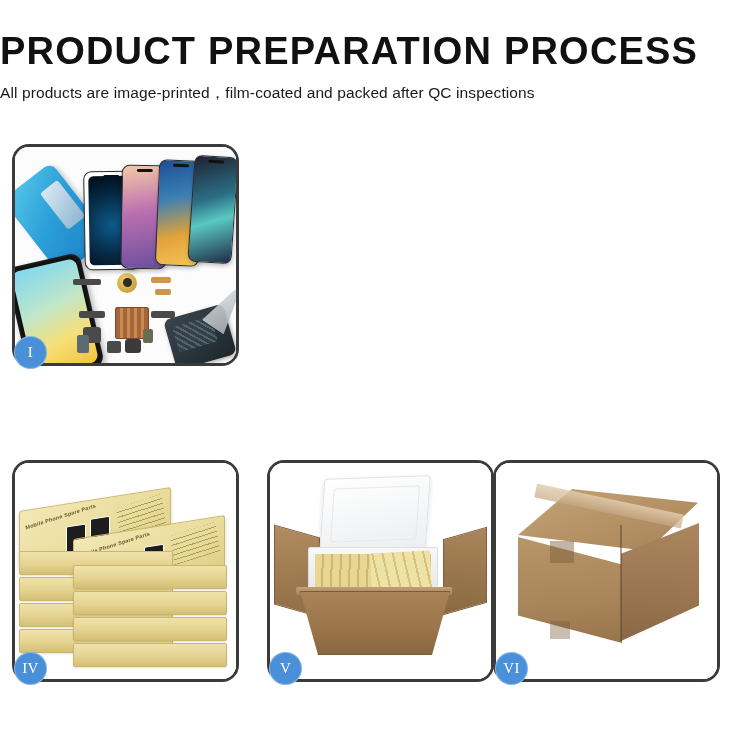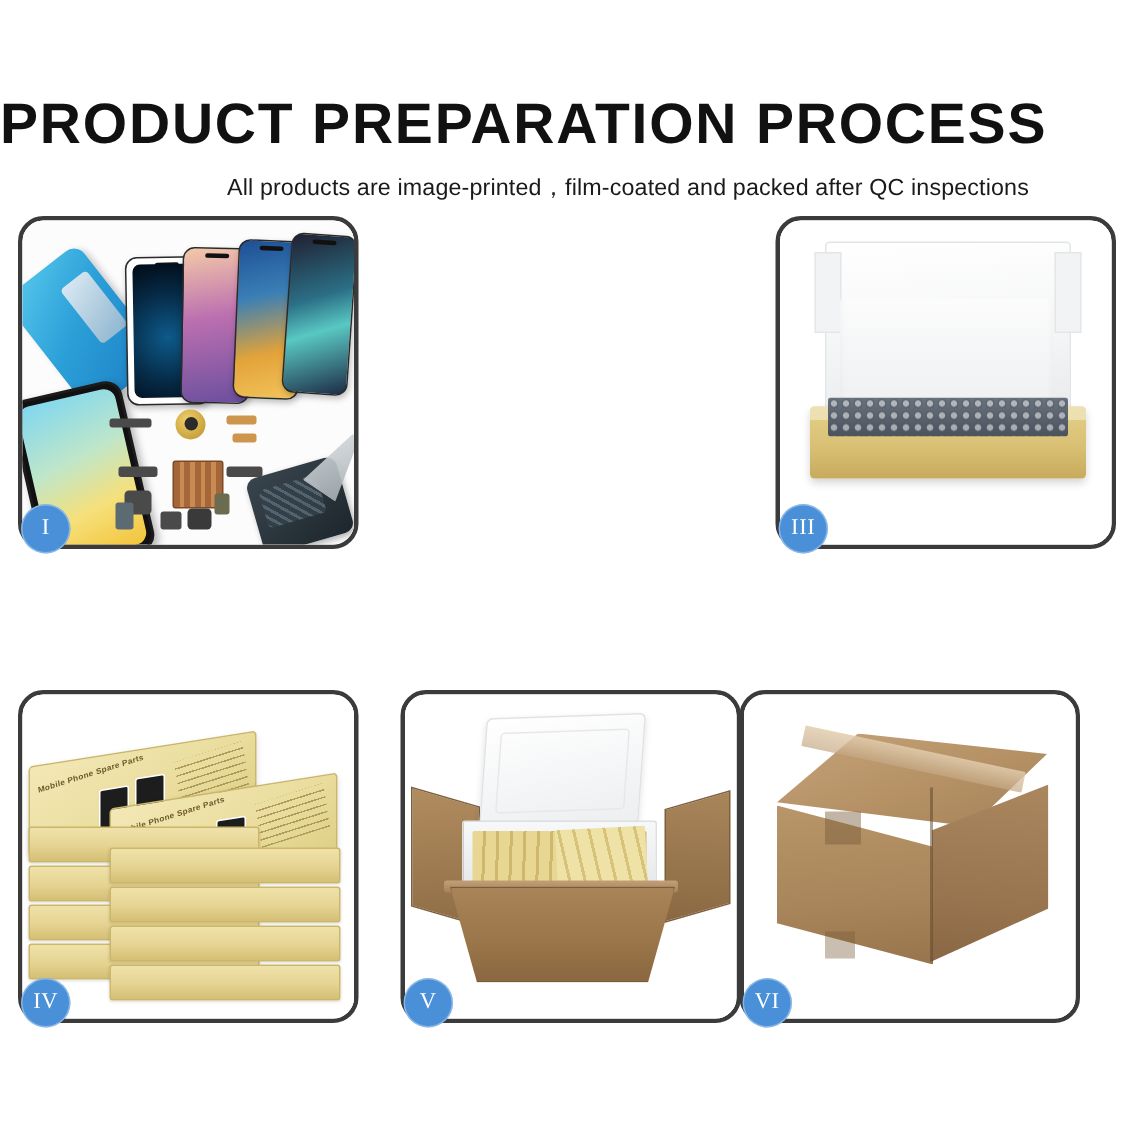--- a/index.html
+++ b/index.html
@@ -6,21 +6,21 @@
   body{
     width:750px;height:750px;
     background:#ffffff;
     font-family:"Liberation Sans", sans-serif;
     overflow:hidden;
     position:relative;
   }
   .page{position:absolute;inset:0;}
 
   
-  .header{position:absolute;left:0;top:0;width:686px;text-align:right;margin-top:32px;}
+  .header{position:absolute;left:0;top:0;width:686px;text-align:left;}
   .title{
     font-family:"Liberation Sans", sans-serif;
     font-size:38px;font-weight:700;color:#111111;
     letter-spacing:1.2px;margin-top:32px;line-height:1;
     white-space:nowrap;
   }
   .subtitle{
     font-family:"Liberation Sans", sans-serif;
     font-size:15.5px;font-weight:400;color:#1a1a1a;
     margin-top:13px;letter-spacing:.1px;white-space:nowrap;
@@ -316,33 +316,20 @@
             <div class="pt" style="left:70px;top:58px;width:10px;height:14px;background:#6b6b50;"></div>
             <div class="backcase"></div>
             <div class="tweezer"></div>
           </div>
         </div>
       </div>
       <div class="badge">I</div>
     </div>
 
 
-    <div class="card c3">
-      <div class="clip">
-        <div class="p3">
-          <div class="b3-lid"></div>
-          <div class="b3-foam"></div>
-          <div class="b3-tray">
-            <div class="b3-rim"></div>
-            <div class="b3-inner"></div>
-          </div>
-        </div>
-      </div>
-      <div class="badge">III</div>
-    </div>
 
     <div class="card c4">
       <div class="clip">
         <div class="p4">
           <div class="stack">
             <div class="bx-top" style="left:0;top:22px;">
               <span class="bx-label">Mobile Phone Spare Parts</span>
               <span class="bx-img" style="left:46px;top:22px;"></span>
               <span class="bx-img" style="left:70px;top:18px;"></span>
               <span class="bx-lines"></span>

